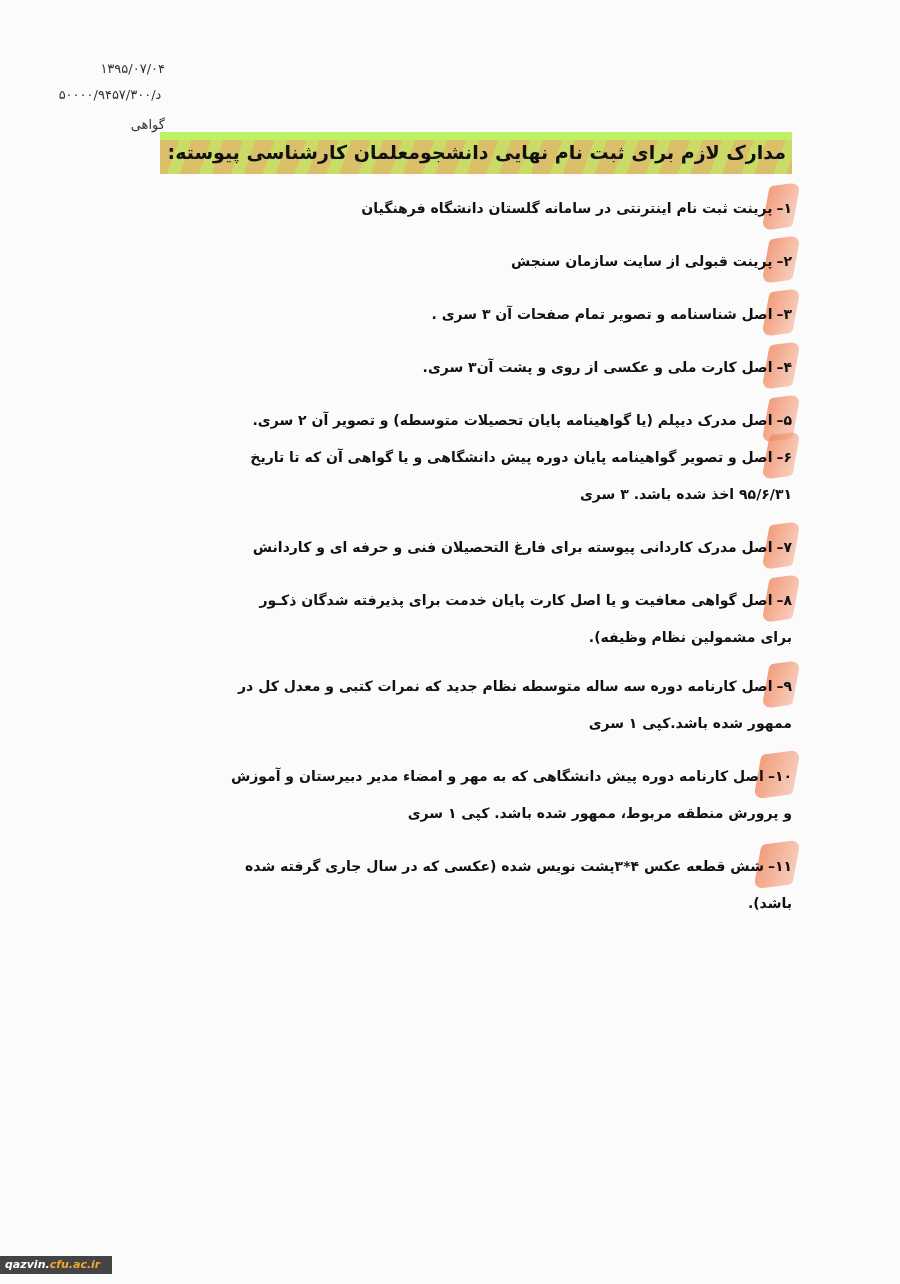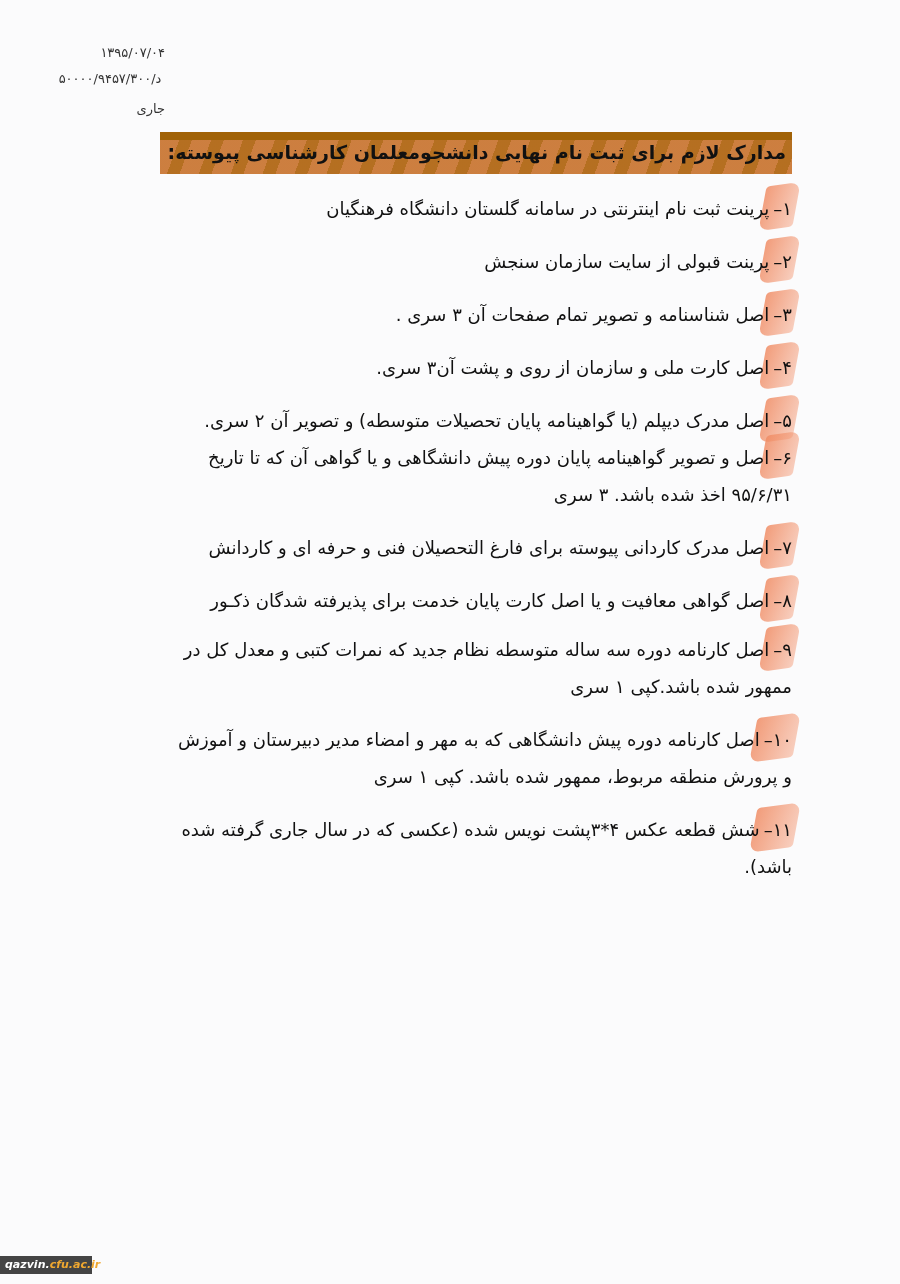--- a/index.html
+++ b/index.html
@@ -11,42 +11,42 @@
       height: 1284px;
       background: #fbfbfc;
       position: relative;
       overflow: hidden;
       font-family: "DejaVu Sans", sans-serif;
       color: #111;
     }
     .meta {
       position: absolute;
       left: 95px;
-      top: 40px;
+      top: 56px;
       width: 70px;
       direction: ltr;
       text-align: right;
       font-family: "DejaVu Sans", sans-serif;
       font-size: 13px;
       color: #333;
       line-height: 26px;
     }
     .meta .line { display: block; white-space: nowrap; }
     .meta .ref { margin-right: 0; position: relative; left: -40px; width: 110px; display:block; text-align:center;}
     .meta .status { margin-top: 4px; font-size: 13px; }
 
     .title-wrap {
       position: absolute;
       right: 108px;
       top: 132px;
       direction: rtl;
     }
     .title {
       display: inline-block;
-      background: #a16207;
+      background: #bef264;
       padding: 6px 6px 8px 8px;
       font-weight: bold;
       font-size: 19px;
       line-height: 28px;
       white-space: nowrap;
       position: relative;
     }
     .title .hl {
       position: absolute;
       left: 0; right: 0; top: 8px; bottom: 0;
@@ -60,22 +60,22 @@
       right: 108px;
       left: 110px;
       top: 190px;
       direction: rtl;
       margin: 0;
       padding: 0;
       list-style: none;
     }
     .item {
       position: relative;
-      font-weight: normal;
-      font-size: 18px;
+      font-weight: bold;
+      font-size: 14px;
       line-height: 37px;
       text-align: justify;
       text-align-last: right;
     }
     .item .num {
       position: relative;
       display: inline-block;
       padding-left: 4px;
     }
     .item .num::before {
@@ -89,21 +89,21 @@
       transform: skewX(-18deg) rotate(-8deg);
       border-radius: 4px 10px 4px 10px;
       z-index: 0;
     }
     .item .num span { position: relative; z-index: 1; }
     .item .text { position: relative; z-index: 1; }
     .footer-badge {
       position: absolute;
       left: 0;
       top: 1256px;
-      width: 92px;
+      width: 112px;
       height: 18px;
       background: #444444;
       direction: ltr;
       font-family: "DejaVu Sans", sans-serif;
       font-style: italic;
       font-weight: bold;
       font-size: 11px;
       line-height: 18px;
       padding-left: 5px;
       box-sizing: border-box;
@@ -111,55 +111,56 @@
     }
     .footer-badge .a { color: #ffffff; }
     .footer-badge .b { color: #f0a830; }
   </style>
 </head>
 <body>
 
 <div class="meta">
   <span class="line">۱۳۹۵/۰۷/۰۴</span>
   <span class="line ref">د/۵۰۰۰۰/۹۴۵۷/۳۰۰</span>
-  <span class="line status">جاری</span>
+  <span class="line status">گواهی</span>
 </div>
 
 <div class="title-wrap">
   <div class="title">
     <div class="hl"></div>
     <span class="t">مدارک لازم برای ثبت نام نهایی دانشجومعلمان کارشناسی پیوسته:</span>
   </div>
 </div>
 
 <ol class="list" id="req-list">
     <li class="item" style="margin-top: 0px;">
       <div><span class="num"><span>۱</span><span>– </span></span><span class="text">پرینت ثبت نام اینترنتی در سامانه گلستان دانشگاه فرهنگیان</span></div>
     </li>
     <li class="item" style="margin-top: 16px;">
       <div><span class="num"><span>۲</span><span>– </span></span><span class="text">پرینت قبولی از سایت سازمان سنجش</span></div>
     </li>
     <li class="item" style="margin-top: 16px;">
       <div><span class="num"><span>۳</span><span>– </span></span><span class="text">اصل شناسنامه و تصویر تمام صفحات آن ۳ سری .</span></div>
     </li>
     <li class="item" style="margin-top: 16px;">
-      <div><span class="num"><span>۴</span><span>– </span></span><span class="text">اصل کارت ملی و سازمان از روی و پشت آن۳ سری.</span></div>
+      <div><span class="num"><span>۴</span><span>– </span></span><span class="text">اصل کارت ملی و عکسی از روی و پشت آن۳ سری.</span></div>
     </li>
     <li class="item" style="margin-top: 16px;">
       <div><span class="num"><span>۵</span><span>– </span></span><span class="text">اصل مدرک دیپلم (یا گواهینامه پایان تحصیلات متوسطه) و تصویر آن ۲ سری.</span></div>
     </li>
     <li class="item" style="margin-top: 0;">
       <div><span class="num"><span>۶</span><span>– </span></span><span class="text">اصل و تصویر گواهینامه پایان دوره پیش دانشگاهی و یا گواهی آن که تا تاریخ</span></div>
       <div><span class="text">۹۵/۶/۳۱ اخذ شده باشد. ۳ سری</span></div>
     </li>
     <li class="item" style="margin-top: 16px;">
       <div><span class="num"><span>۷</span><span>– </span></span><span class="text">اصل مدرک کاردانی پیوسته برای فارغ التحصیلان فنی و حرفه ای و کاردانش</span></div>
     </li>
     <li class="item" style="margin-top: 16px;">
       <div><span class="num"><span>۸</span><span>– </span></span><span class="text">اصل گواهی معافیت و یا اصل کارت پایان خدمت برای پذیرفته شدگان ذکـور</span></div>
+      <div><span class="text">برای مشمولین نظام وظیفه).</span></div>
     </li>
     <li class="item" style="margin-top: 12px;">
       <div><span class="num"><span>۹</span><span>– </span></span><span class="text">اصل کارنامه دوره سه ساله متوسطه نظام جدید که نمرات کتبی و معدل کل در</span></div>
       <div><span class="text">ممهور شده باشد.کپی ۱ سری</span></div>
     </li>
     <li class="item" style="margin-top: 16px;">
       <div><span class="num"><span>۱۰</span><span>– </span></span><span class="text">اصل کارنامه دوره پیش دانشگاهی که به مهر و امضاء مدیر دبیرستان و آموزش</span></div>
       <div><span class="text">و پرورش منطقه مربوط، ممهور شده باشد. کپی ۱ سری</span></div>
     </li>
     <li class="item" style="margin-top: 16px;">

